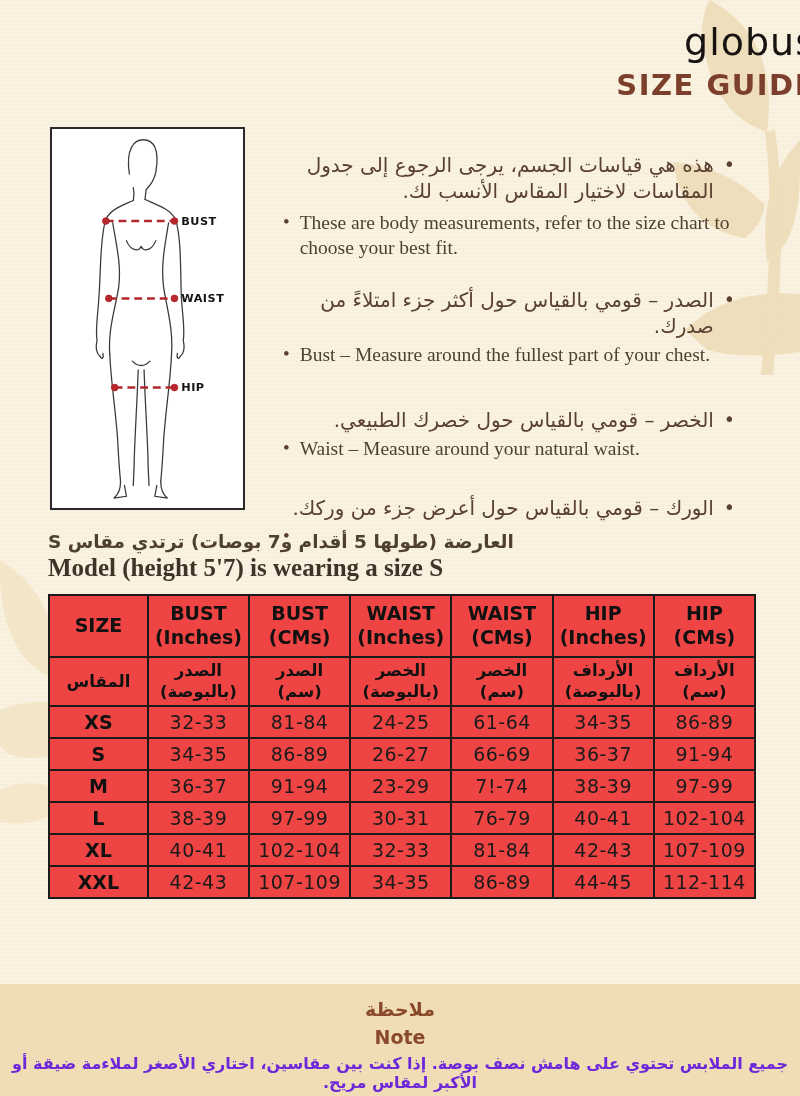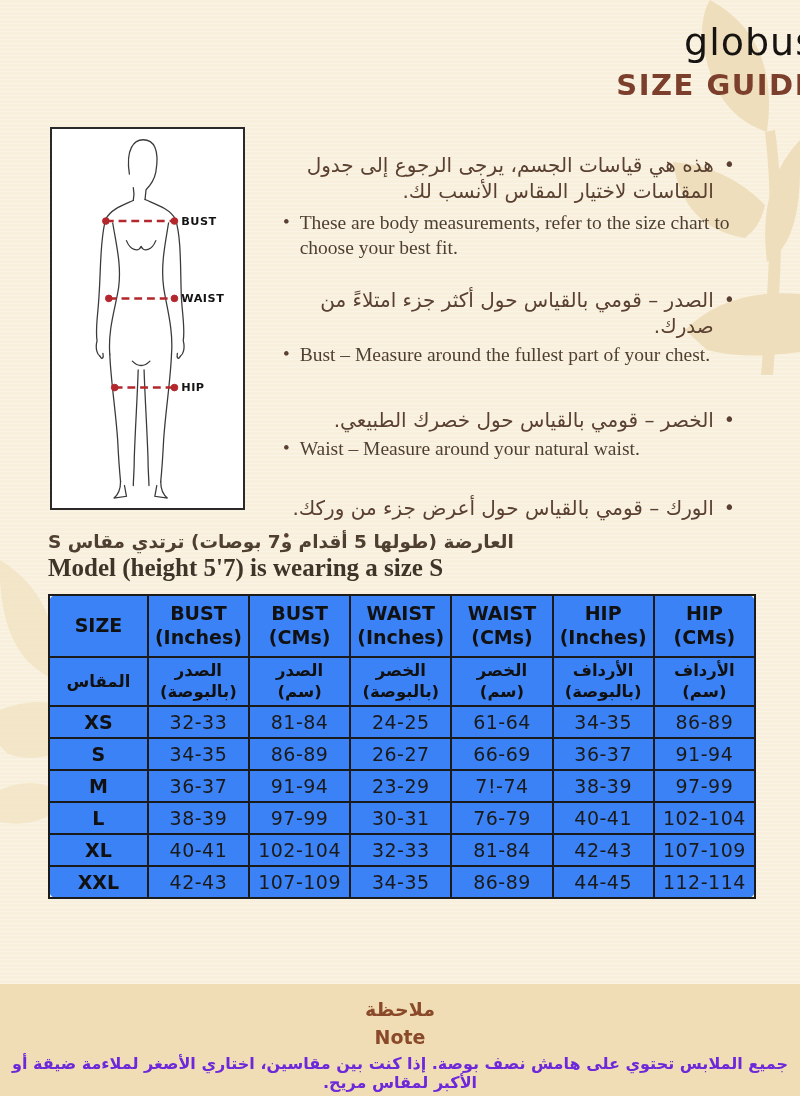--- a/index.html
+++ b/index.html
@@ -36,21 +36,21 @@
   .mb3  { margin-bottom:3px; }
   .mb40 { margin-bottom:40px; }
   .mb34 { margin-bottom:34px; }
 
   .model-note { position:absolute; left:48px; top:531px;font-weight:bold; }
   .model-note .mn-ar { font-size:18.5px; color:#4f3f31; }
   .model-note .mn-en { font-size:25px; margin-top:2px; color:#3f3428; font-family:"Liberation Serif","DejaVu Serif",serif; }
 
   table.size-table {
     position:absolute; left:48px; top:594px; width:708px;
-    border-collapse:collapse; table-layout:fixed; background:#3b82f6;border-radius:11px;
+    border-collapse:collapse; table-layout:fixed; background:#ef4444;
   }
   .size-table col.c-size { width:14%; }
   .size-table td, .size-table th {
     border:2px solid #1b1b1b; text-align:center; vertical-align:middle; padding:2px;
   }
   tr.row-hen  { height:62px; }
   tr.row-har  { height:44px; }
   tr.row-data { height:32px; }
   .h-en { font-size:19px; font-weight:700; color:#111; line-height:1.25; }
   .h-ar { font-size:16.5px; font-weight:700; color:#111; line-height:1.3; }

